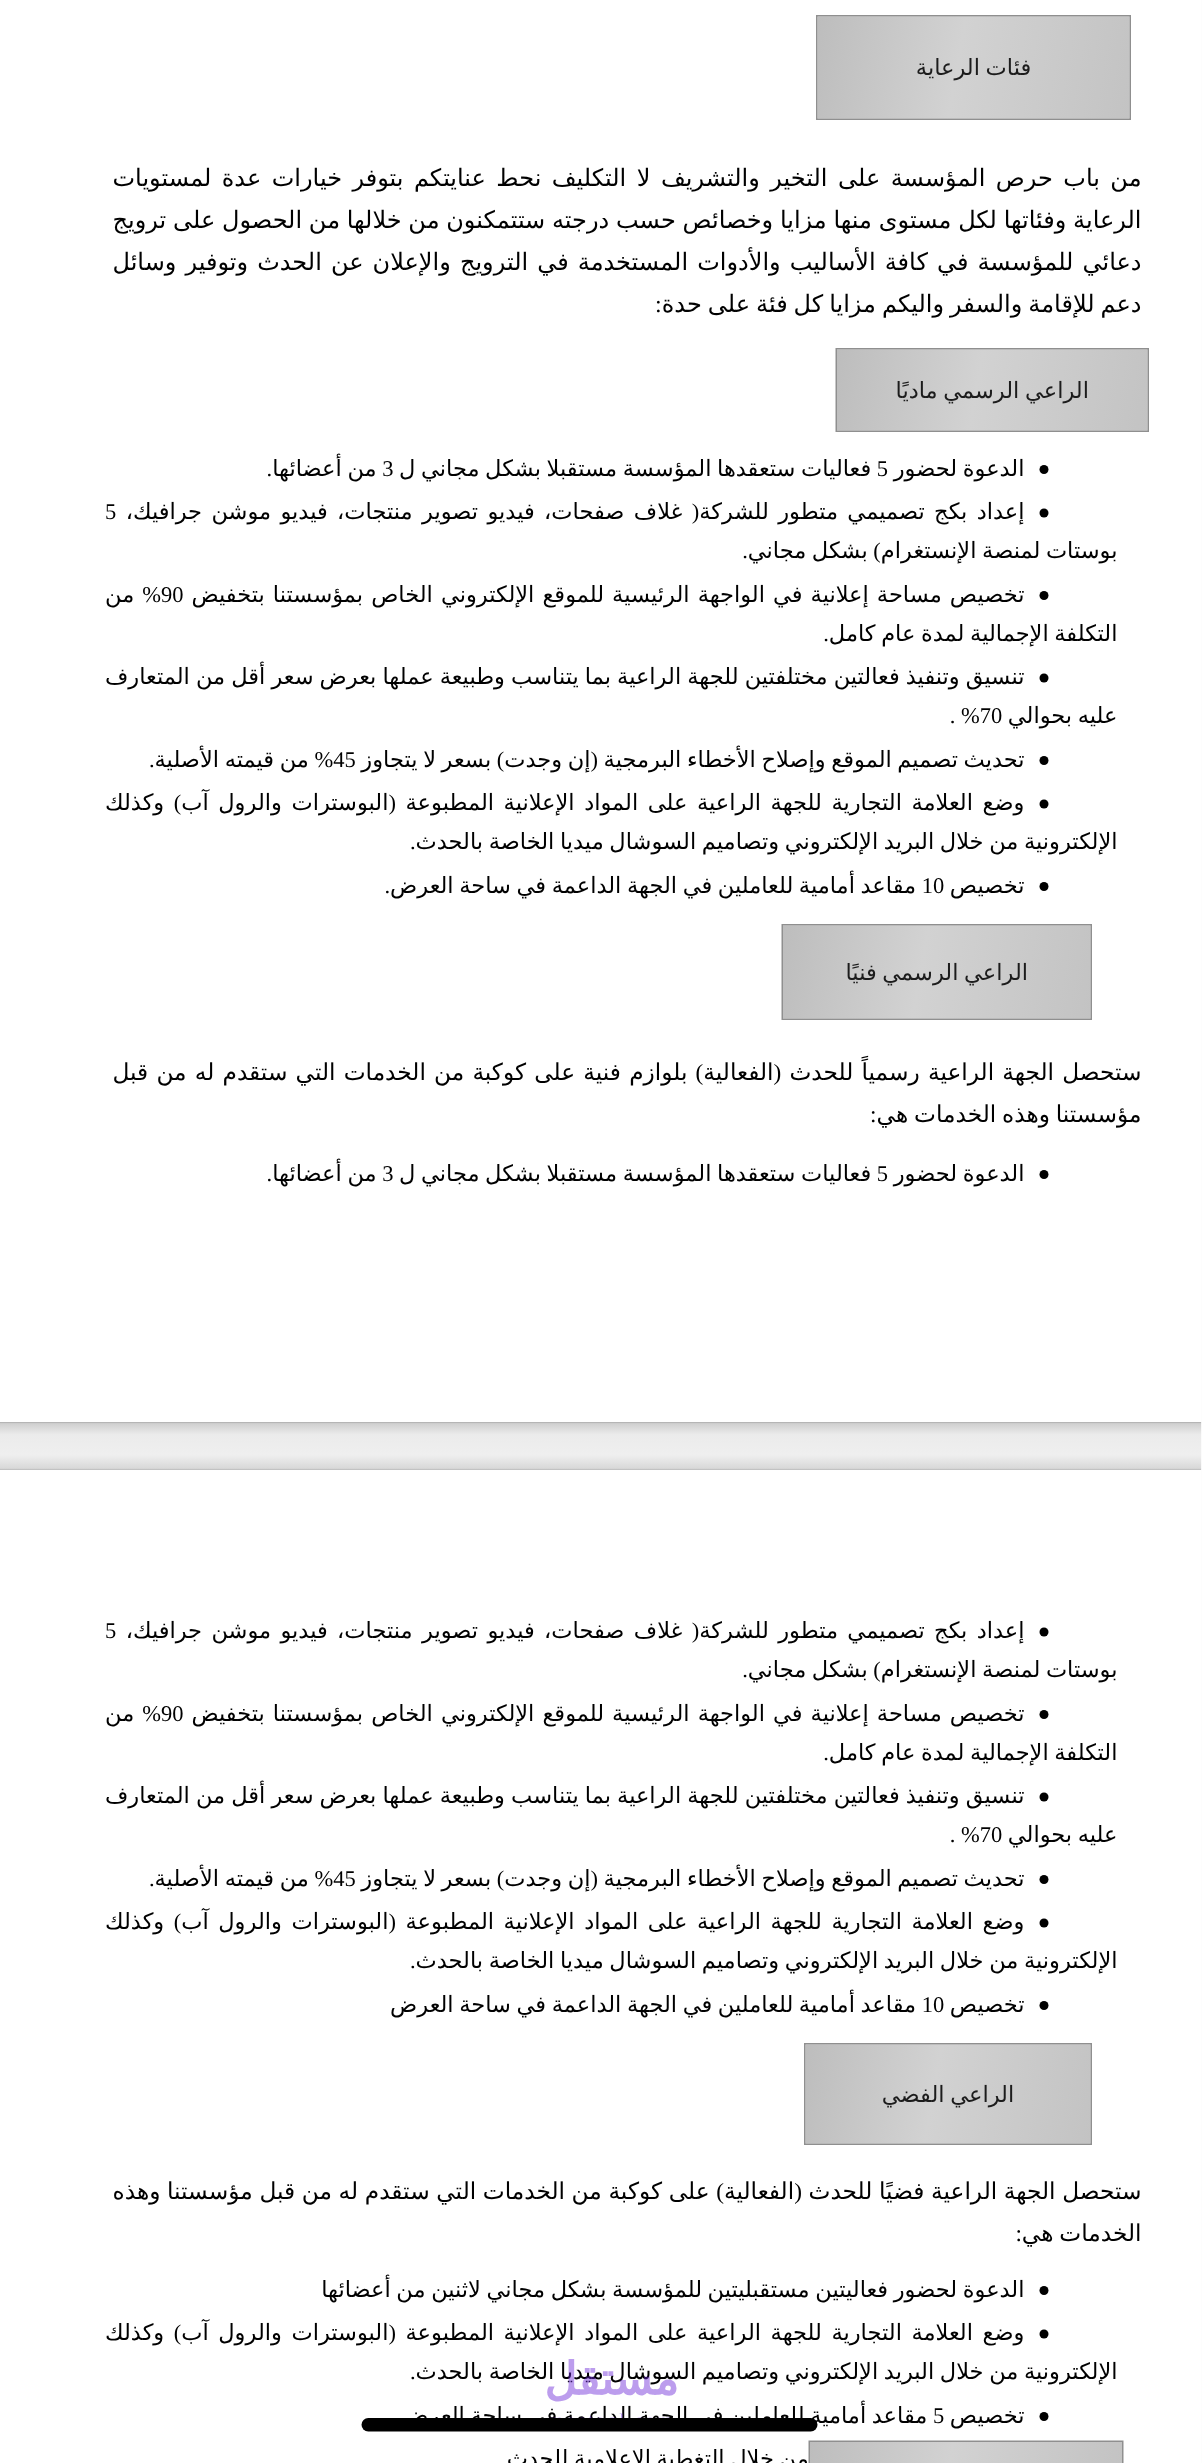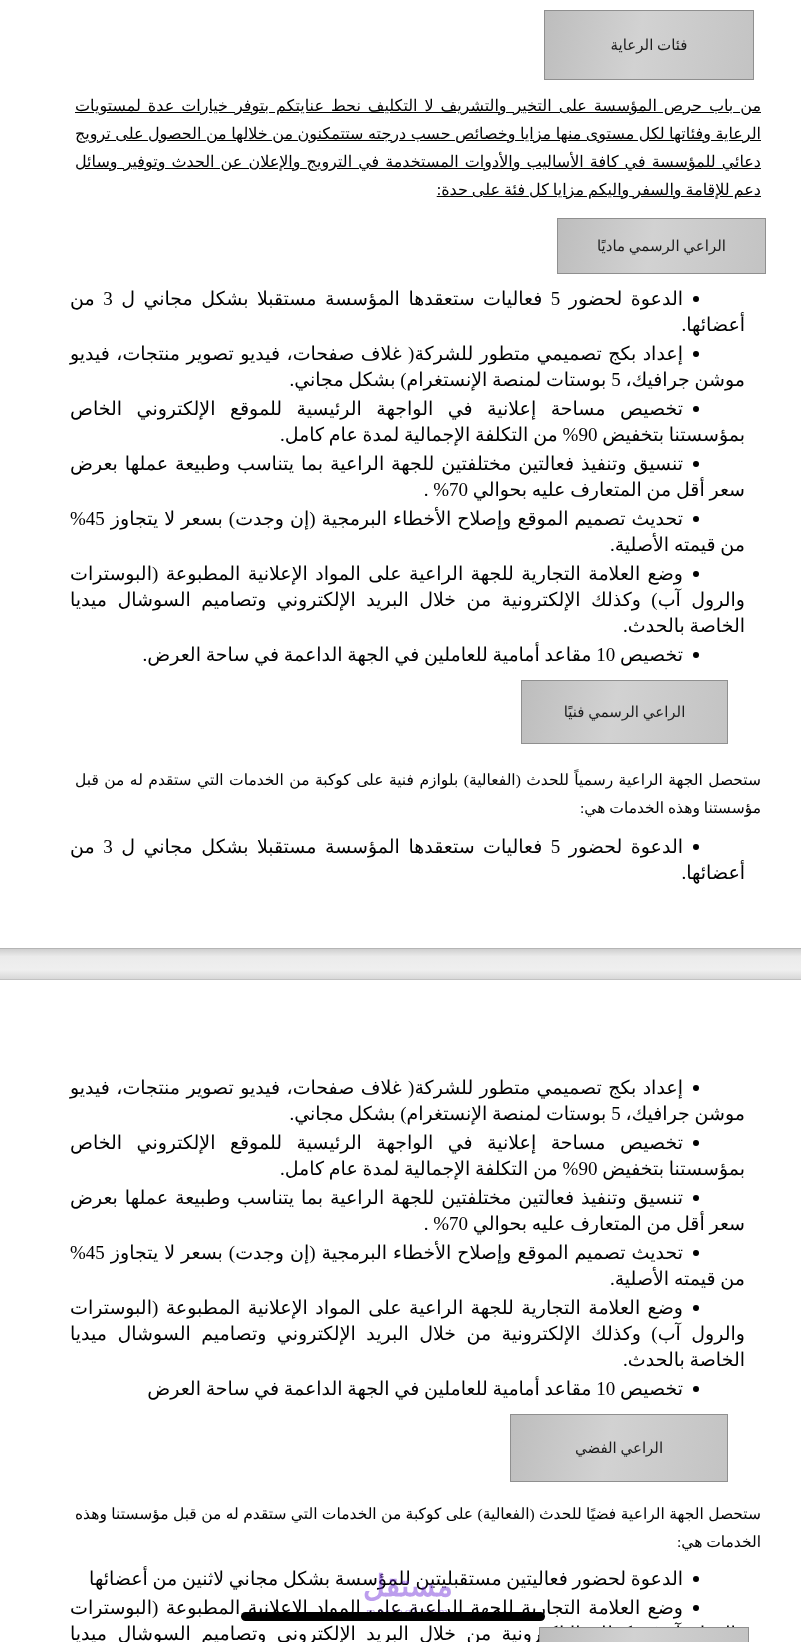--- a/index.html
+++ b/index.html
@@ -23,31 +23,31 @@
   }
   .hbox {
     background: linear-gradient(100deg, #bdbdbd 0%, #d2d2d2 45%, #c3c3c3 100%);
     border: 1px solid #8f8f8f;
     display: flex; align-items: center; justify-content: center;
     font-size: 15px; color: #1c1c1c;
   }
   .hbox-1 { width: 210px; height: 70px; margin: 0 47px 0 auto; }
   .hbox-2 { width: 209px; height: 56px; margin: 14px 35px 0 auto; }
   .hbox-3 { width: 207px; height: 64px; margin: 12px 73px 0 auto; }
-  .hbox-4 { width: 218px; height: 68px; margin: 12px 73px 0 auto; }
+  .hbox-4 { width: 192px; height: 68px; margin: 12px 73px 0 auto; }
   .para {
     direction: rtl; text-align: justify;
     font-size: 15.5px; line-height: 28px;
     margin: 22px 40px 0 75px;
   }
-  .intro-para { margin-top: 12px; font-size: 16px; text-decoration: underline; }
+  .intro-para { margin-top: 26px; font-size: 16px; }
   .blist { margin-top: 12px; }
   .bullet-item {
     position: relative; direction: rtl; text-align: justify;
-    font-size: 19px; line-height: 26px;
+    font-size: 15px; line-height: 26px;
     margin: 0 56px 3px 70px;
     text-indent: 62px;
   }
   .bullet-item .dot {
     position: absolute; right: 46px; top: 10px;
     width: 6px; height: 6px; background: #000; border-radius: 50%;
     text-indent: 0;
   }
   .watermark {
     position: absolute; left: 333px; top: 588px; width: 150px;

